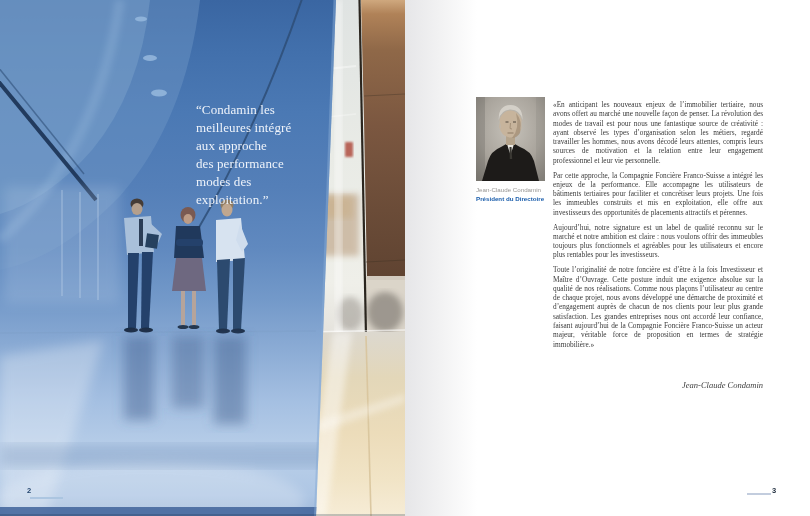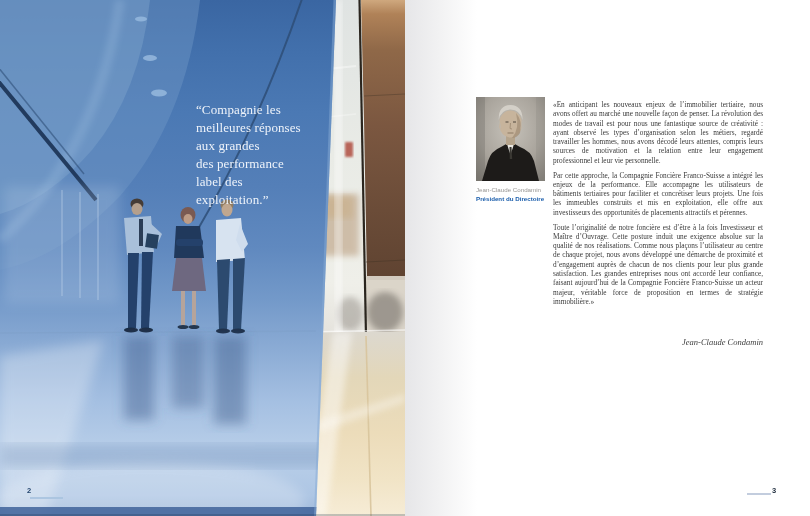--- a/index.html
+++ b/index.html
@@ -207,25 +207,25 @@
         </g>
         <path d="M0 356 L104 340 L46 516 L0 516 Z" fill="#ffffff" opacity=".28" filter="url(#b6)"></path>
         <ellipse cx="150" cy="502" rx="155" ry="42" fill="#ffffff" opacity=".22" filter="url(#b6)"></ellipse>
         <rect x="0" y="445" width="330" height="22" fill="#5a7cab" opacity=".28" filter="url(#b6)"></rect>
         <rect x="0" y="507" width="330" height="9" fill="#3f639a" opacity=".85"></rect>
         <path d="M335 0 L315.5 516" stroke="#86a9d4" stroke-width="3" opacity=".5" fill="none"></path>
       </g>
     </svg>
 
     <div class="quote">
-      <span>“Compagnie les</span><br>
-      <span>meilleures réponses</span><br>
-      <span>aux grandes</span><br>
+      <span>“Condamin les</span><br>
+      <span>meilleures intégré</span><br>
+      <span>aux approche</span><br>
       <span>des performance</span><br>
-      <span>label des</span><br>
+      <span>modes des</span><br>
       <span>exploitation.”</span>
     </div>
 
     <div class="pagenum-left">2</div>
     <div class="pagenum-left-rule"></div>
     <div class="bottom-edge"></div>
   </section>
 
   <section class="page-right">
     <div class="gutter-shadow"></div>
@@ -256,20 +256,21 @@
         <path d="M34.5 26 L34 31.5 L36 32" stroke="#9c8870" stroke-width=".8" fill="none"></path>
         <line x1="31.5" y1="36" x2="37.5" y2="36" stroke="#8d7a64" stroke-width="1"></line>
       </svg>
       <div class="caption-name">Jean-Claude Condamin</div>
       <div class="caption-title">Président du Directoire</div>
     </aside>
 
     <div class="body-col">
       <p>«En anticipant les nouveaux enjeux de l’immobilier tertiaire, nous avons offert au marché une nouvelle façon de penser. La révolution des modes de travail est pour nous une fantastique source de créativité : ayant observé les types d’organisation selon les métiers, regardé travailler les hommes, nous avons décodé leurs attentes, compris leurs sources de motivation et la relation entre leur engagement professionnel et leur vie personnelle.</p>
       <p>Par cette approche, la Compagnie Foncière Franco-Suisse a intégré les enjeux de la performance. Elle accompagne les utilisateurs de bâtiments tertiaires pour faciliter et concrétiser leurs projets. Une fois les immeubles construits et mis en exploitation, elle offre aux investisseurs des opportunités de placements attractifs et pérennes.</p>
+      <p>Aujourd’hui, notre signature est un label de qualité reconnu sur le marché et notre ambition est claire : nous voulons offrir des immeubles toujours plus fonctionnels et agréables pour les utilisateurs et encore plus rentables pour les investisseurs.</p>
       <p>Toute l’originalité de notre foncière est d’être à la fois Investisseur et Maître d’Ouvrage. Cette posture induit une exigence absolue sur la qualité de nos réalisations. Comme nous plaçons l’utilisateur au centre de chaque projet, nous avons développé une démarche de proximité et d’engagement auprès de chacun de nos clients pour leur plus grande satisfaction. Les grandes entreprises nous ont accordé leur confiance, faisant aujourd’hui de la Compagnie Foncière Franco-Suisse un acteur majeur, véritable force de proposition en termes de stratégie immobilière.»</p>
       <div class="signature">Jean-Claude Condamin</div>
     </div>
 
     <div class="pagenum-right-rule"></div>
     <div class="pagenum-right">3</div>
   </section>
 
 </div>
 

